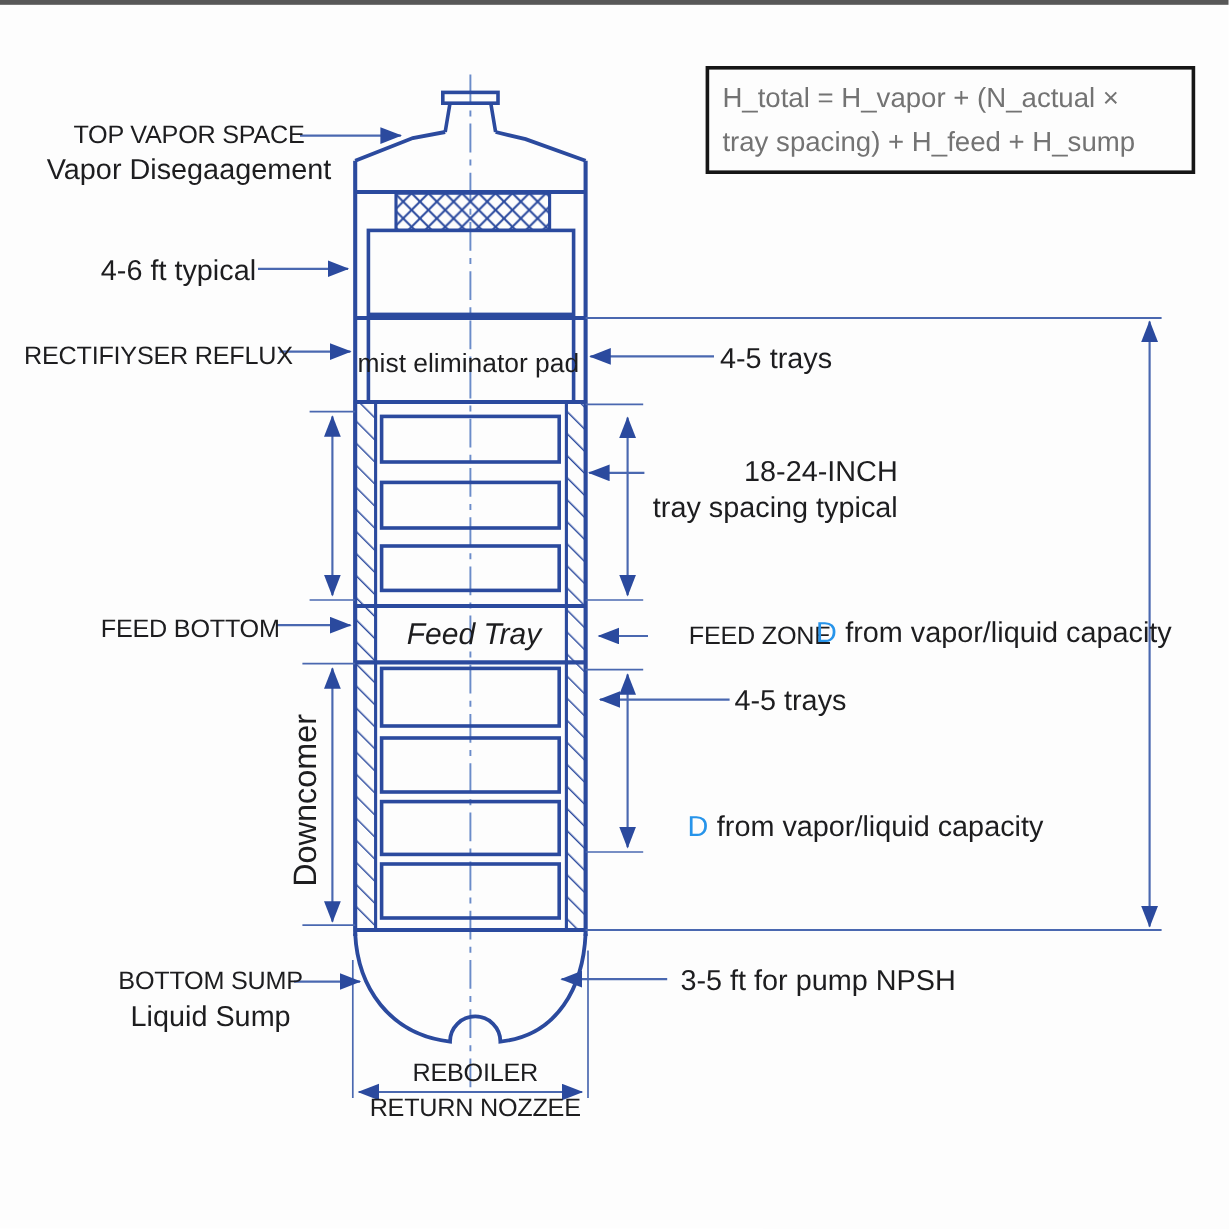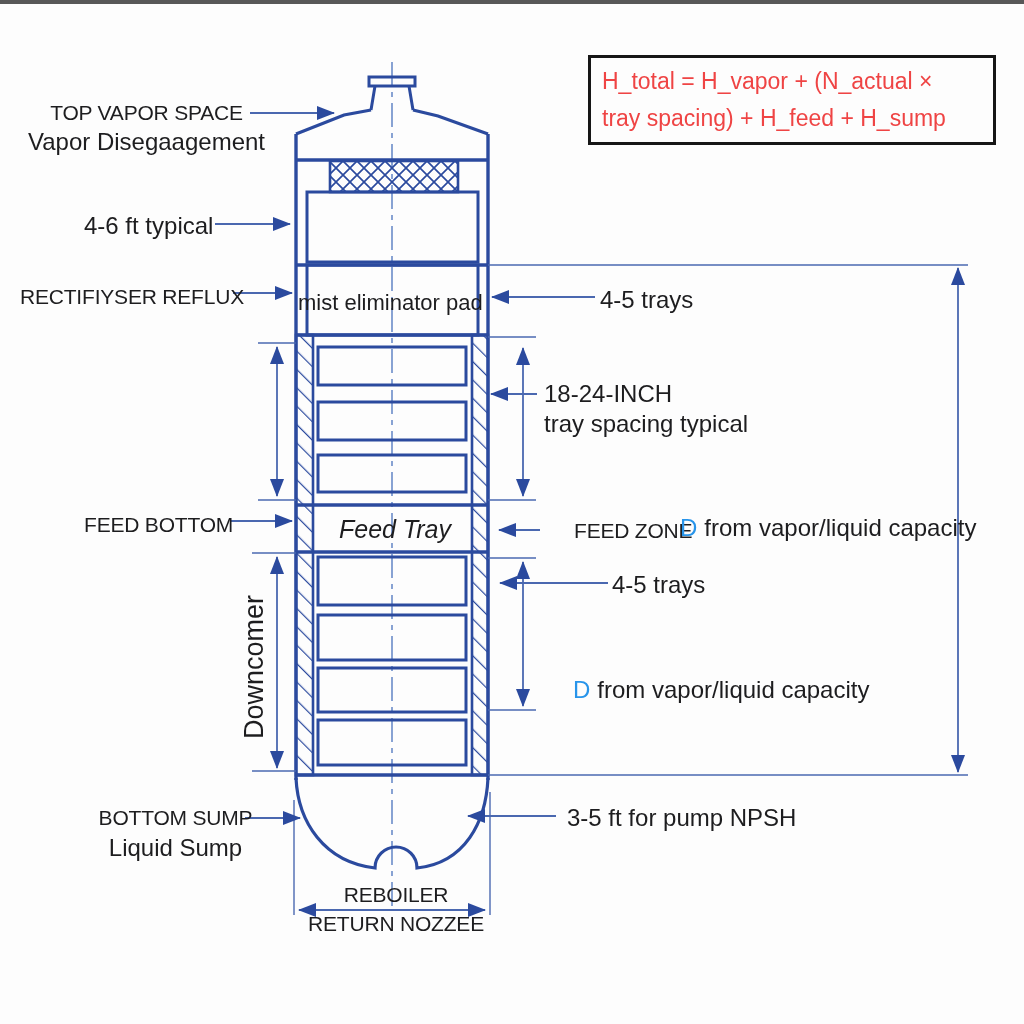--- a/index.html
+++ b/index.html
@@ -5,27 +5,27 @@
   html,body { margin:0; padding:0; background:#ffffff; }
   .stage {
     position:relative; width:1024px; height:1024px;
     background:#fdfdfd; overflow:hidden;
     font-family:"Liberation Sans", sans-serif;
   }
   .top-edge { position:absolute; left:0; top:0; width:1024px; height:4px;
     background:#2e2e2e; opacity:.8; }
   svg.diagram { position:absolute; left:0; top:0; }
   .lbl { position:absolute; font-size:24px; line-height:29px; color:#1d1d1f;
-    white-space:nowrap; }
+    white-space:nowrap;text-align:right; }
   .caps { font-size:21px; letter-spacing:-0.2px; }
   .center { text-align:center; }
   .formula-box {
     position:absolute; left:588px; top:55px; width:380px;
     border:3px solid #161616; padding:5px 11px;
-    font-size:23px; line-height:37px; color:#ef4444; white-space:nowrap;
+    font-size:23px; line-height:37px; color:#737373; white-space:nowrap;
   }
   .mist { font-size:22px; }
   .feedtray { font-size:25px;font-style:italic; }
   .downcomer {
     position:absolute; left:145px; top:651px; width:220px; height:32px;
     transform:rotate(-90deg); text-align:center; font-size:27px; color:#1d1d1f;
   }
   .blue-d { color:#2794ea; }
   .note-rest { margin-left:7px; }
 </style>
@@ -145,21 +145,21 @@
       <line x1="245" y1="818" x2="300" y2="818" marker-end="url(#ah)"></line>
       <line x1="556" y1="816" x2="468" y2="816" marker-end="url(#ah)"></line>
     </g>
   </svg>
 
   <div class="formula-box">
     <div>H_total = H_vapor + (N_actual ×</div>
     <div>tray spacing) + H_feed + H_sump</div>
   </div>
 
-  <div class="lbl center" style="left:14px; top:98px; width:265px;">
+  <div class="lbl center" style="left:25px; top:98px; width:265px;">
     <div class="caps">TOP VAPOR SPACE</div>
     <div>Vapor Disegaagement</div>
   </div>
 
   <div class="lbl" style="left:84px; top:211px;">4-6 ft typical</div>
 
   <div class="lbl caps" style="left:20px; top:282px;">RECTIFIYSER REFLUX</div>
 
   <div class="lbl mist center" style="left:298px; top:288px; width:168px;">mist eliminator pad</div>
 

